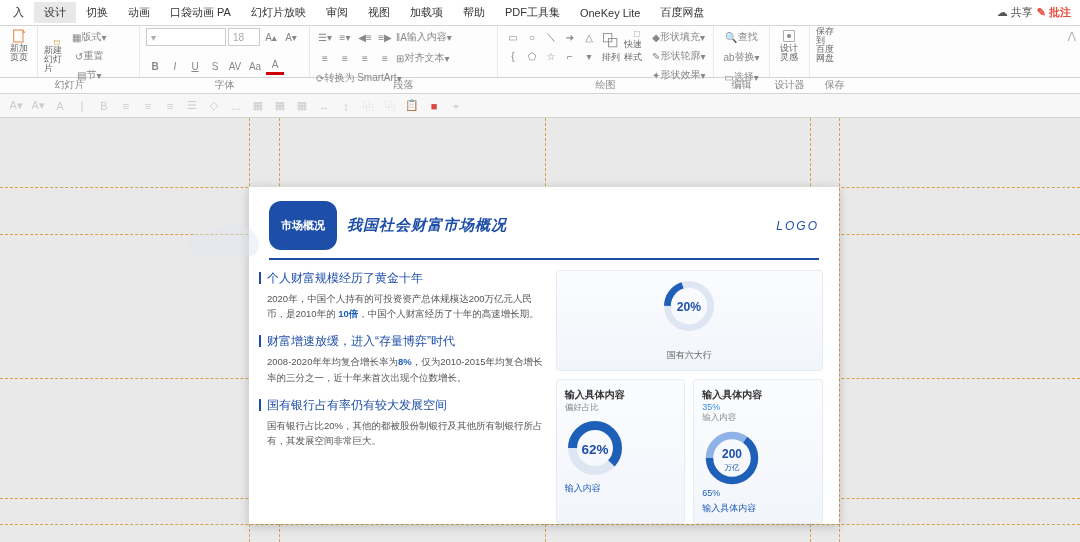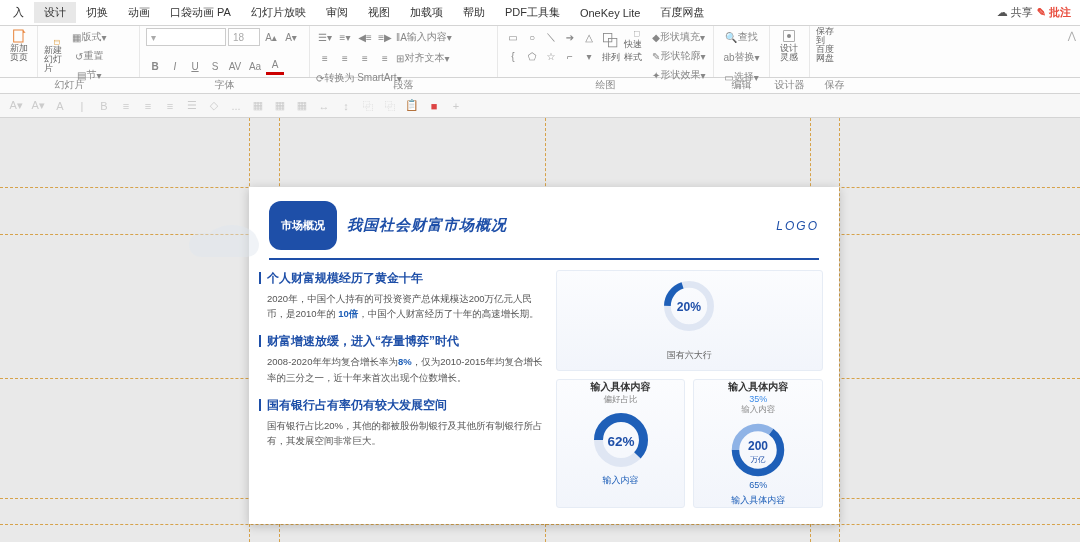--- a/index.html
+++ b/index.html
@@ -32,32 +32,32 @@
 .cloud:after{width:70px;height:24px;left:0;top:16px;border-radius:20px}
 .shead{display:flex;align-items:center;padding:14px 20px 8px;gap:10px}
 .badge{background:#1e4fa8;color:#fff;font-size:11px;font-weight:bold;padding:17px 12px;border-radius:12px}
 .stitle{color:#1e4fa8;font-size:15px;font-weight:bold;font-style:italic;letter-spacing:1px}
 .logo{margin-left:auto;color:#1e4fa8;font-size:12px;font-weight:normal;font-style:italic;letter-spacing:2px}
 .underline{height:2px;background:#1e4fa8;margin:0 20px 6px}
 .sbody{display:flex;padding:4px 16px 12px;gap:10px}
 .leftcol{flex:1.05}
 .rightcol{flex:1;display:flex;flex-direction:column;gap:8px}
 .sec{margin-bottom:12px}
-.sectitle{color:#1e4fa8;font-size:12px;font-weight:bold;margin-bottom:4px;position:relative;padding-left:2px}
+.sectitle{color:#1e4fa8;font-size:12px;font-weight:normal;margin-bottom:4px;position:relative;padding-left:2px}
 .sectitle:before{content:"";position:absolute;left:-6px;top:2px;width:2px;height:12px;background:#1e4fa8}
 .sectext{font-size:9.5px;color:#555;line-height:1.6;padding-left:2px}
 .hl{color:#1e5fb8;font-weight:bold}
 .card{background:linear-gradient(180deg,#fbfcfe,#f2f5fb);border:1px solid #e6ecf5;border-radius:3px;padding:8px 10px}
 .cardtitle{text-align:center;font-size:11px;color:#333;margin-bottom:6px}
 .donuts{display:flex;justify-content:space-around;align-items:center}
 .donut{display:flex;flex-direction:column;align-items:center;gap:16px}
 .donut svg{width:54px;height:54px}
 .donut-lbl{font-size:9px;color:#666}
 .smallcards{display:flex;gap:8px}
-.scard{flex:1;background:linear-gradient(180deg,#fbfcfe,#f2f5fb);border:1px solid #e6ecf5;border-radius:3px;padding:0;display:flex;flex-direction:column;align-items:center}
+.scard{flex:1;background:linear-gradient(180deg,#fbfcfe,#f2f5fb);border:1px solid #e6ecf5;border-radius:3px;padding:8px;display:flex;flex-direction:column;align-items:flex-start}
 .scard-title{font-size:10px;color:#333;font-weight:bold}
 .scard-sub{font-size:8.5px;color:#888;margin-bottom:4px}
 .scard .donut svg{width:60px;height:60px}
 .scard-bottom{font-size:9px;color:#1e5fb8;margin-top:4px}
 .pctline{font-size:9px}
 </style>
 </head>
 <body>
 
 <div class="menubar">

